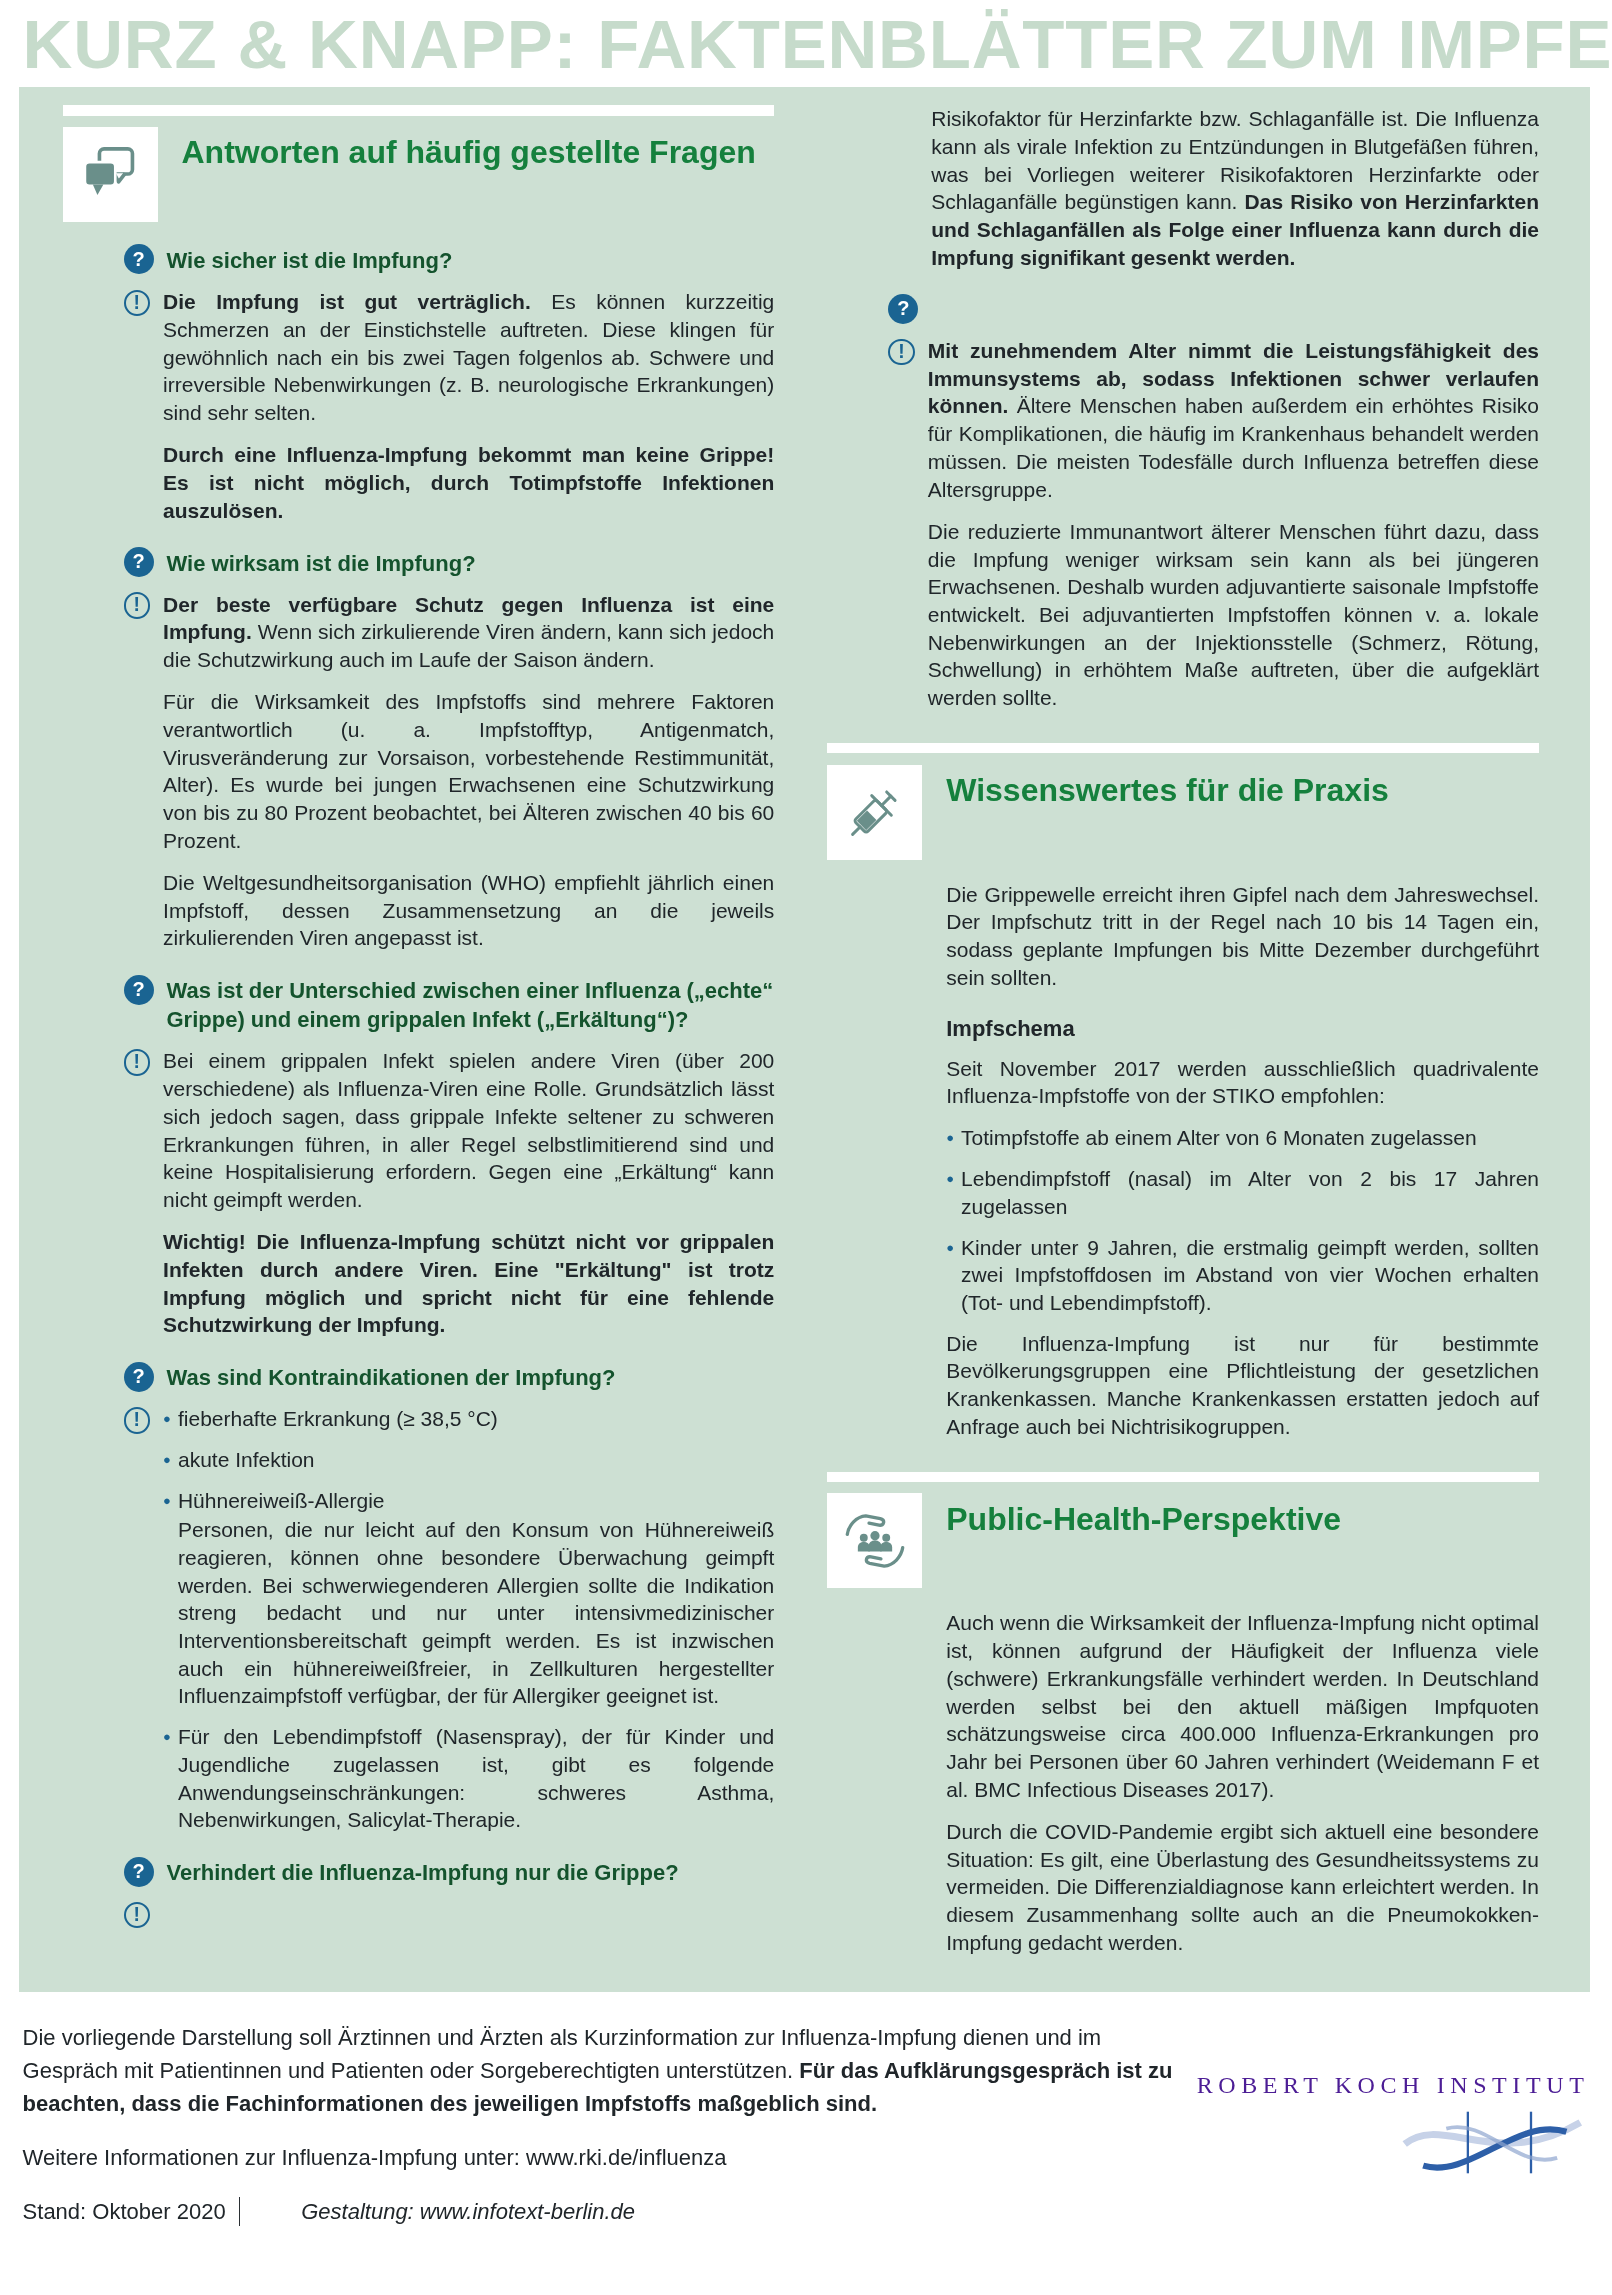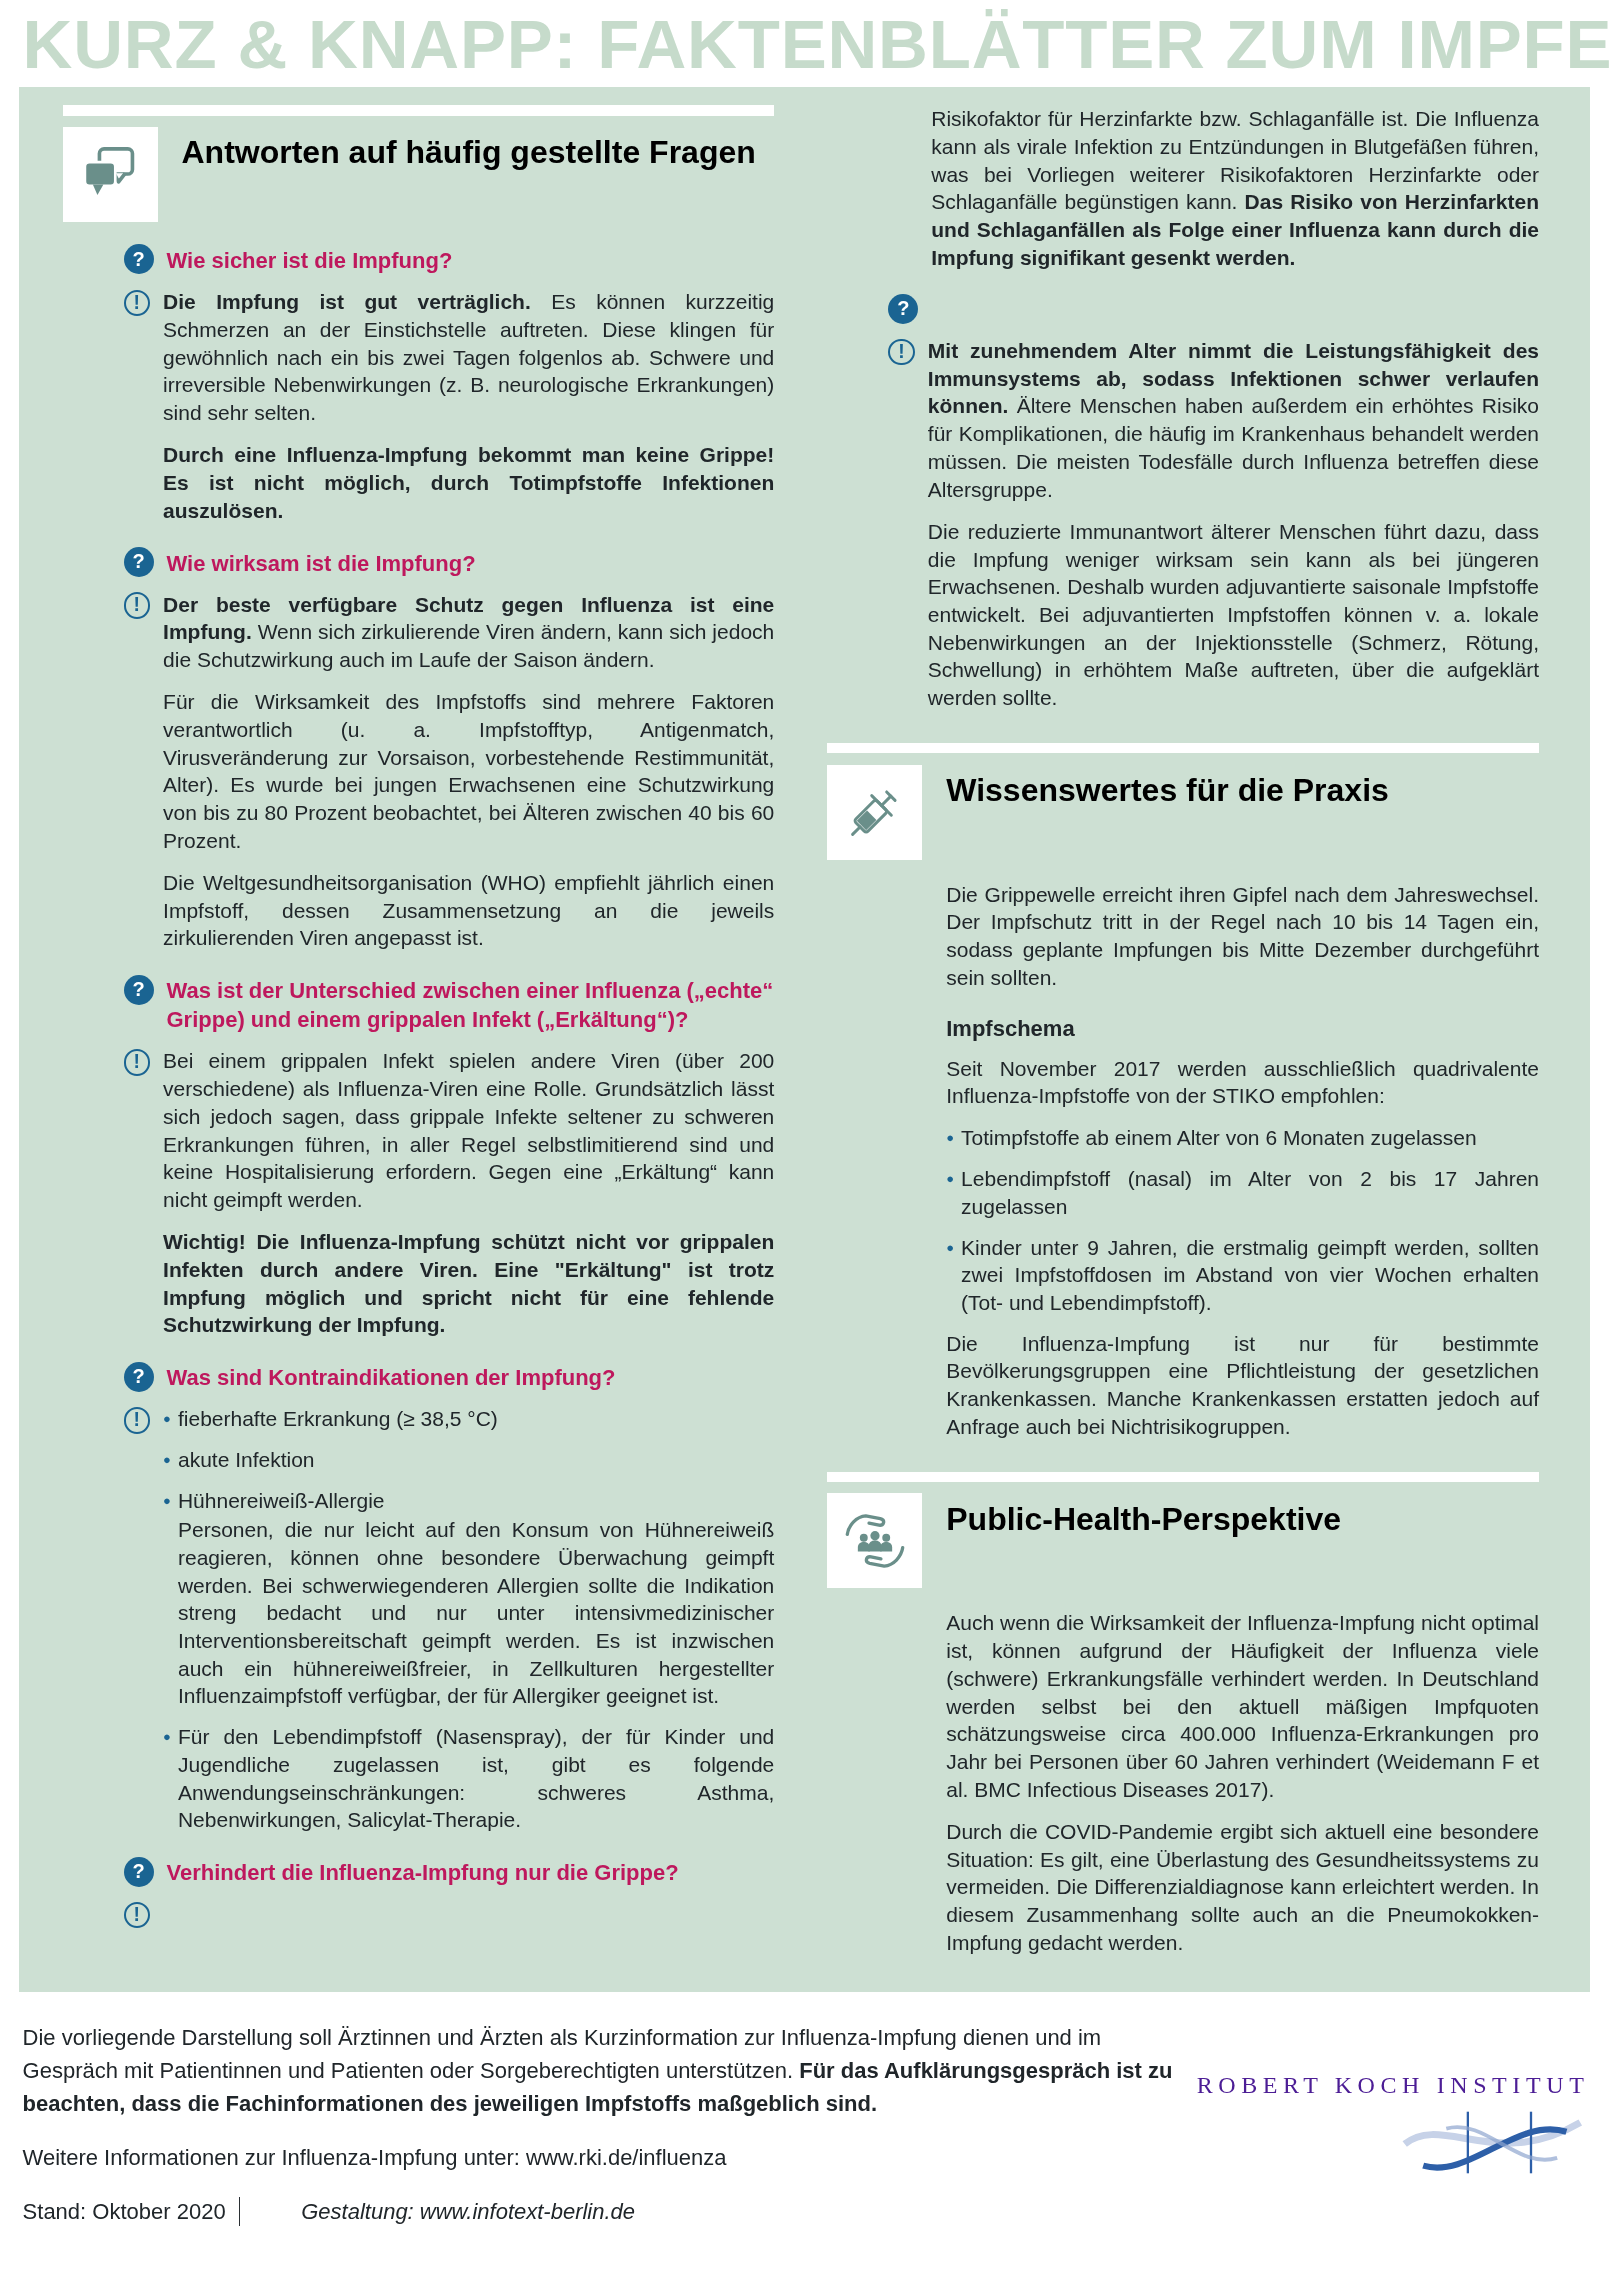--- a/index.html
+++ b/index.html
@@ -25,35 +25,35 @@
   .col { min-width: 0; }
   .bar { height: 10.5px; background: #ffffff; }
   .sec-head { display: flex; gap: 24px; margin-top: 11.3px; margin-bottom: 21px; }
   .icon-box {
     width: 95px; height: 95px; background: #ffffff; flex: none;
     display: flex; align-items: center; justify-content: center;
   }
   .icon-box svg { width: 66px; height: 66px; }
   .sec-title {
     font-size: 32px; font-weight: 700; line-height: 1.22;
-    padding-top: 6.4px; color: #000000;
+    padding-top: 6.4px; color: #15803d;
   }
   
   .qrow { display: flex; gap: 13px; padding-left: 61px; margin: 21px 0 13px; }
   .arow { display: flex; gap: 13px; padding-left: 61px; margin-bottom: 4.8px; }
   .badge {
     border-radius: 50%; flex: none; display: flex; align-items: center;
     justify-content: center; font-weight: 700; margin-top: 1.6px;
   }
   .badge.q { width: 30px; height: 30px; background: #1a6492; color: #fff; font-size: 20px; }
   .badge.a {
     width: 26.6px; height: 26.6px; border: 2.4px solid #1a6492; color: #1a6492;
     font-size: 19.3px; background: transparent;
   }
-  .qtext { color: #be185d; font-weight: 700; font-size: 22px; line-height: 1.32; padding-top: 3.2px; }
+  .qtext { color: #14532d; font-weight: 700; font-size: 22px; line-height: 1.32; padding-top: 3.2px; }
   .acontent { flex: 1; min-width: 0; }
   p.body { margin: 0 0 14.5px; font-size: 21px; line-height: 1.32; text-align: justify; hyphens: auto; }
   p.body:last-child { margin-bottom: 0; }
   .bold { font-weight: 700; }
   .cont { padding-left: 104px; }
   
   .bullet { display: flex; gap: 7px; margin-bottom: 13px; }
   .bullet:last-child { margin-bottom: 0; }
   .dot { flex: none; color: #1a6492; line-height: 27px; }
   .dot::before { content: "●"; font-size: 13px; }

